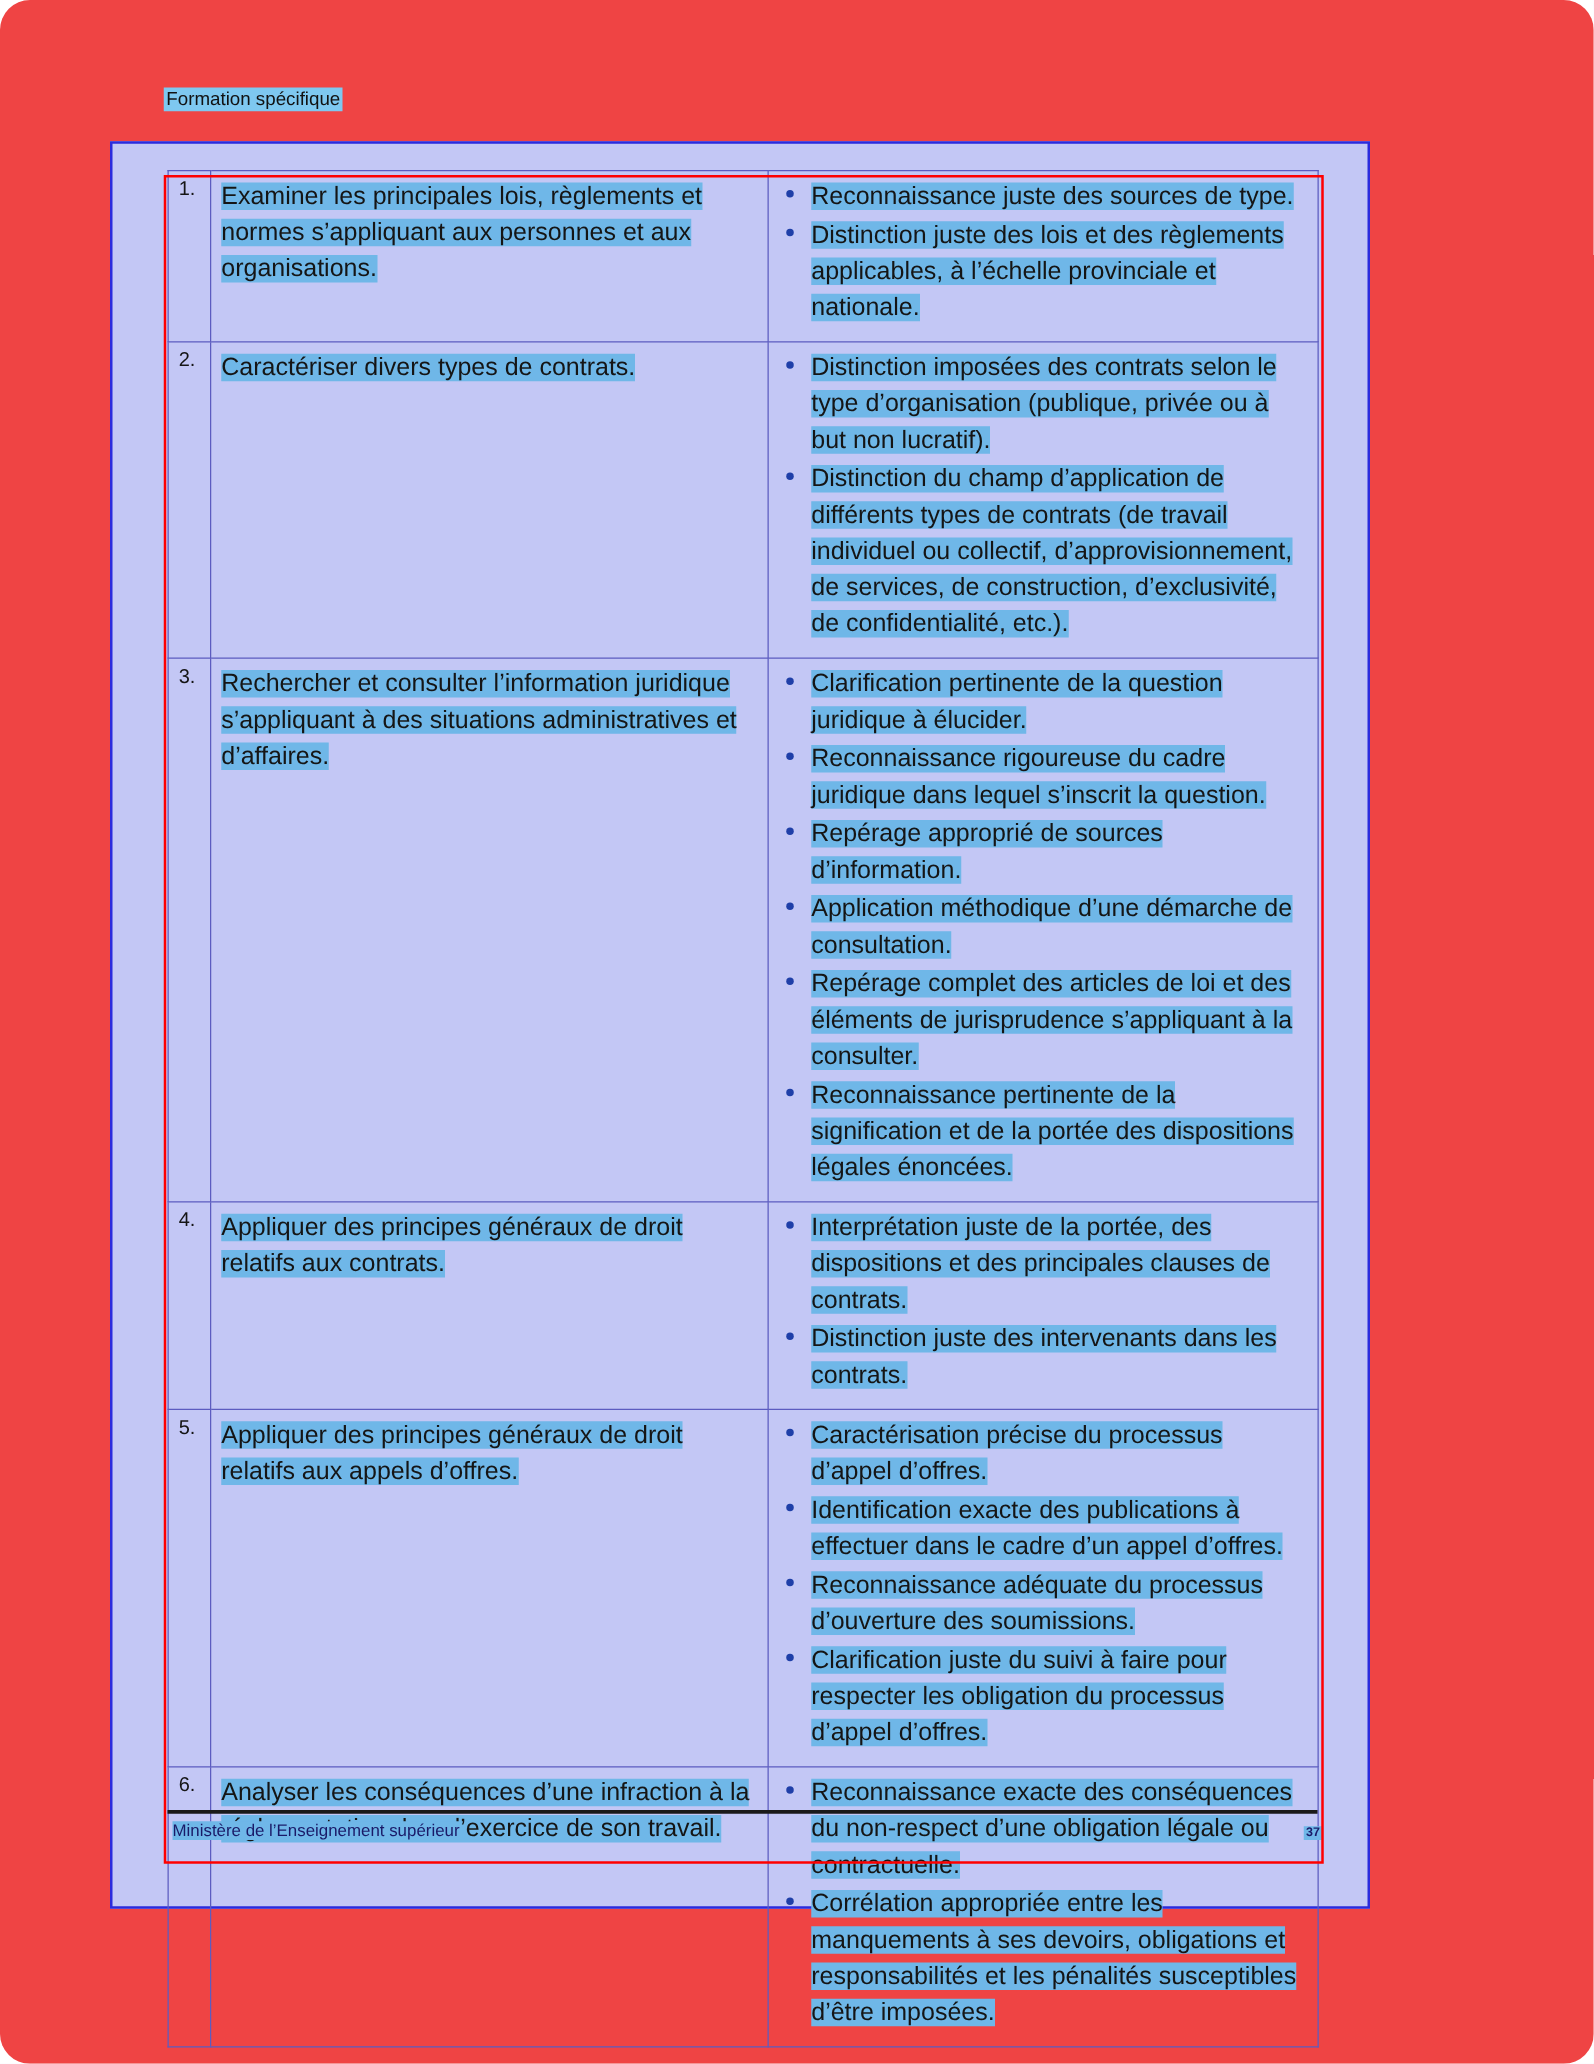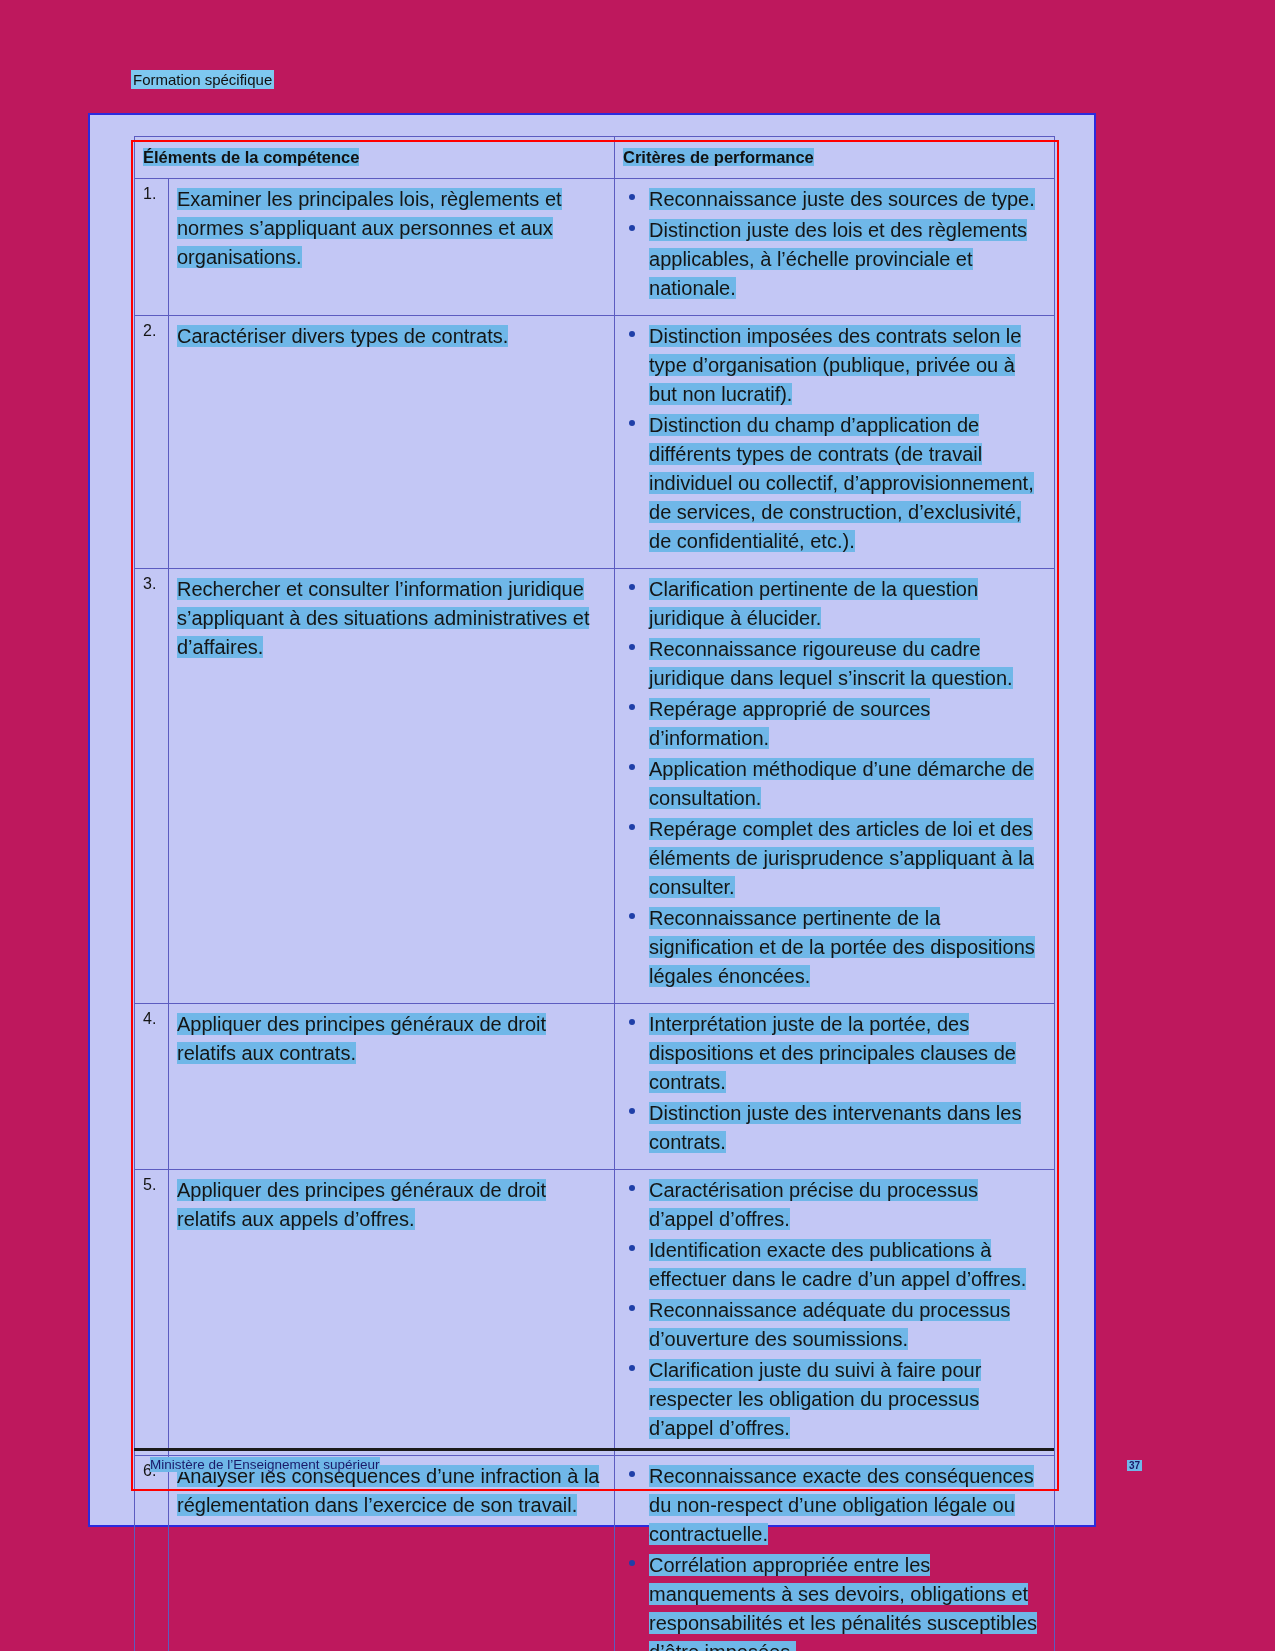--- a/index.html
+++ b/index.html
@@ -7,22 +7,23 @@
     padding: 0;
     background: #ffffff;
   }
   body {
     font-family: "Liberation Sans", sans-serif;
   }
   .page {
     position: relative;
     width: 1275px;
     height: 1651px;
-    background: #be185d;
+    background: #ef4444;
     overflow: hidden;
+    border-radius: 24px;
   }
   
   .page-frame {
     position: absolute;
     left: 88px;
     top: 113px;
     width: 1008px;
     height: 1414px;
     background: #c3c7f5;
     border: 2px solid #2b2bdd;
@@ -121,23 +122,23 @@
   .footer-rule {
     position: absolute;
     left: 44px;
     top: 1333px;
     width: 920px;
     height: 3px;
     background: #1a1a1a;
   }
   .footer {
     position: absolute;
-    left: 60px;
+    left: 48px;
     top: 1342px;
-    width: 992px;
+    width: 920px;
     display: flex;
     justify-content: space-between;
     align-items: baseline;
   }
   .footer-left {
     font-size: 13.5px;
     color: #1a1a68;
     background: #6fb7e8;
   }
   .footer-right {
@@ -157,28 +158,20 @@
 
   <div class="page-frame">
 
     <table class="comp-table">
       <colgroup>
         <col class="col-num">
         <col class="col-elem">
         <col class="col-crit">
       </colgroup>
       <tbody>
-        <tr class="hdr">
-          <td colspan="2">
-            <span class="hdr-text">Éléments de la compétence</span>
-          </td>
-          <td>
-            <span class="hdr-text">Critères de performance</span>
-          </td>
-        </tr>
 
         <tr>
           <td class="num">1.</td>
           <td class="cell-text"><span class="hl">Examiner les principales lois, règlements et normes s’appliquant aux personnes et aux organisations.</span></td>
           <td>
             <ul class="crit">
               <li class="cell-text"><span class="hl">Reconnaissance juste des sources de type.</span></li>
               <li class="cell-text"><span class="hl">Distinction juste des lois et des règlements applicables, à l’échelle provinciale et nationale.</span></li>
             </ul>
           </td>

